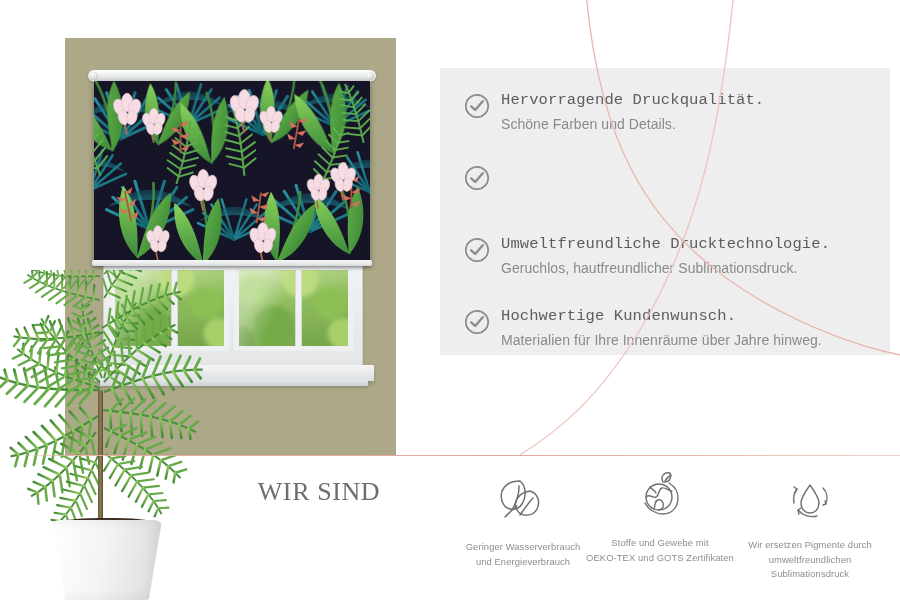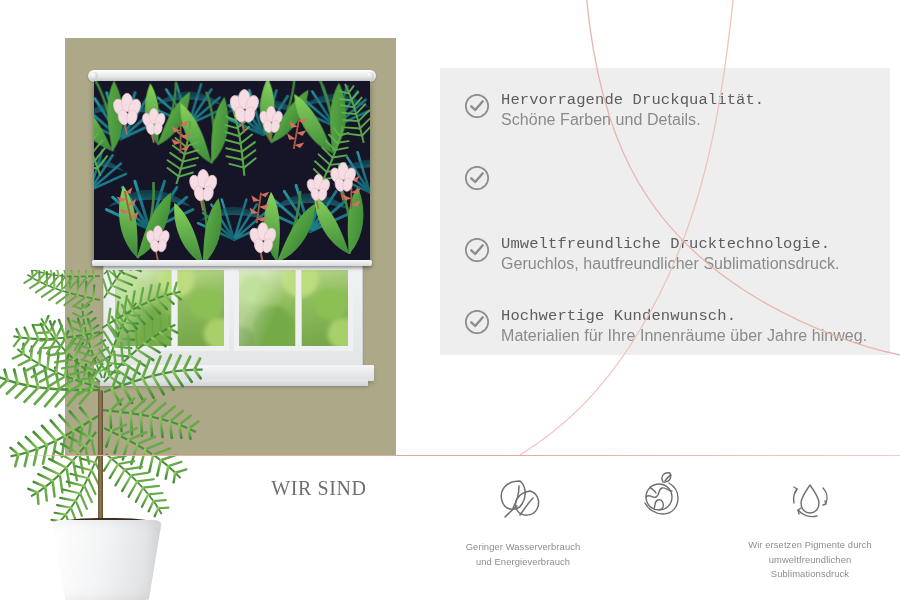--- a/index.html
+++ b/index.html
@@ -118,30 +118,30 @@
   .feature {
     position:absolute; left:24px; display:flex; align-items:flex-start; gap:11px;
   }
   .feature .ficon { flex:0 0 auto; margin-top:3px; }
   .feature .ftxt { }
   .f-title {
     font-size:15.5px; color:#5d5d5d; letter-spacing:.1px; line-height:1.15;
     font-weight:400; white-space:nowrap;font-family:Liberation Mono, monospace;
   }
   .f-sub {
-    font-size:16px; color:#8a8a8a; letter-spacing:.05px; margin-top:0;
+    font-size:14px; color:#8a8a8a; letter-spacing:.05px; margin-top:6px;
     line-height:1.25; white-space:nowrap;
   }
 
   
   .eco-head {
     position:absolute; left:224px; top:476px; width:190px;
     text-align:center;
     font-family:"Liberation Serif", serif;
-    font-size:20px; line-height:1.25; color:#6e6e6e; letter-spacing:.6px;
+    font-size:26px; line-height:1.25; color:#6e6e6e; letter-spacing:.6px;
     font-weight:400;
   }
   .eco-item { position:absolute; text-align:center; width:190px; }
   .eco-item .eicon { display:flex; justify-content:center; height:50px; align-items:center; }
   .eco-cap {
     margin-top:16px; font-size:9.4px; color:#8d8d8d; line-height:1.55; letter-spacing:.1px;
   }
 </style>
 </head>
 <body>
@@ -453,20 +453,23 @@
           <circle cx="27" cy="28" r="13"></circle>
           <path d="M14 28 C18 24, 20 30, 24 28 C28 26, 26 20, 30 19 C34 18, 36 22, 40 22"></path>
           <path d="M22 40 C24 35, 22 32, 26 31 C30 30, 32 34, 31 38 C30 41, 28 40, 27 41"></path>
           <path d="M18 18 C20 21, 23 21, 24 24"></path>
           <path d="M13 34 C16 40, 23 45, 31 45 C40 45, 46 38, 46 29 C46 22, 42 17, 37 14"></path>
           <path d="M31 13 C28 7, 32 3, 38 4 C40 9, 37 14, 31 13Z"></path>
           <path d="M33 12 C35 9, 37 7, 39 6"></path>
         </g>
       </svg>
     </span>
+    <div class="eco-cap">
+      <span>Stoffe und Gewebe mit<br>OEKO-TEX und GOTS Zertifikaten</span>
+    </div>
   </div>
 
   <div class="eco-item" style="left:715px; top:472px;">
     <span class="eicon">
       <svg width="54" height="50" viewBox="0 0 54 50">
         <g fill="none" stroke="#6f6f6f" stroke-width="1.4" stroke-linecap="round" stroke-linejoin="round">
           <path d="M27 13 C22 20, 18 26, 18 31 C18 37, 22 41, 27 41 C32 41, 36 37, 36 31 C36 26, 32 20, 27 13Z"></path>
           <path d="M14 17 C11 21, 10 26, 11 31"></path>
           <path d="M11 15 L14 17 L12 21"></path>
           <path d="M40 16 C44 20, 45 26, 43 31"></path>

